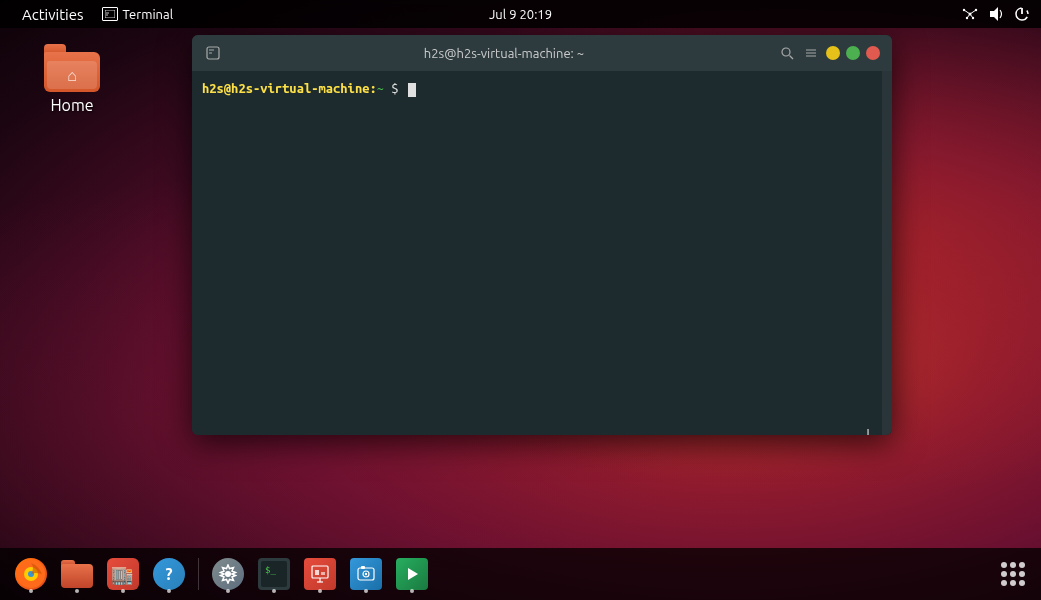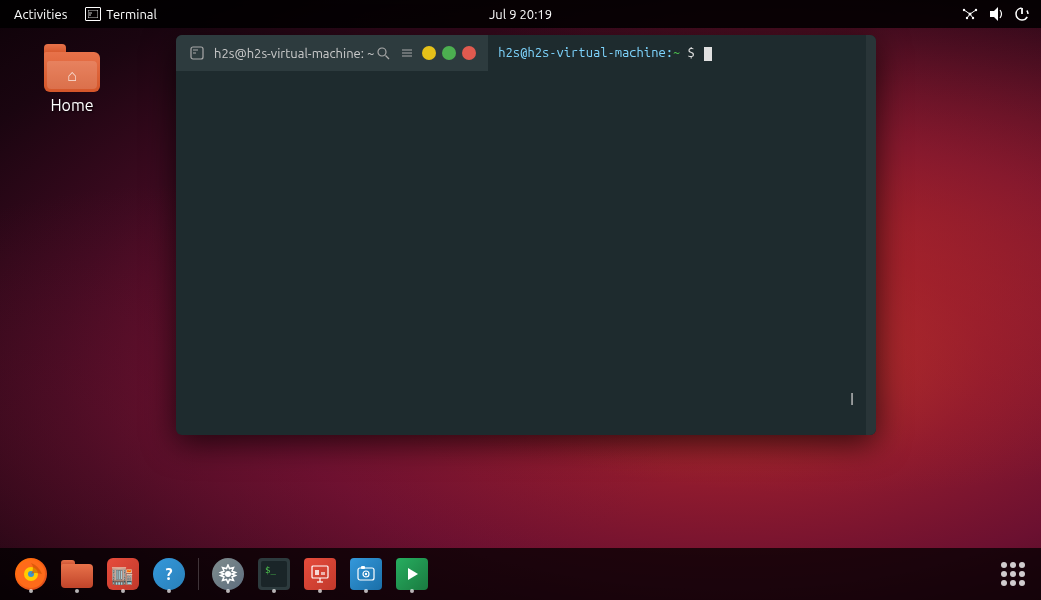--- a/index.html
+++ b/index.html
@@ -63,26 +63,27 @@
 
     .topbar-right {
       display: flex;
       align-items: center;
       gap: 10px;
       padding-right: 10px;
     }
 
     .activities-btn {
       color: white;
-      font-size: 13px;
+      font-size: 15px;
       cursor: pointer;
       padding: 0 6px;
       height: 16px;
       display: flex;
       align-items: center;
+      margin-left: 8px;
     }
 
     .terminal-indicator {
       display: flex;
       align-items: center;
       gap: 5px;
       color: white;
       font-size: 13px;
       cursor: pointer;
     }
@@ -180,27 +181,28 @@
       color: white;
       font-size: 16px;
       text-shadow: 1px 1px 2px rgba(0,0,0,0.8);
       text-align: center;
     }
 
     
     .terminal-window {
       position: absolute;
       top: 35px;
-      left: 176px;
+      left: 192px;
       width: 700px;
       height: 400px;
       background: #1e2b2e;
       border-radius: 6px;
       box-shadow: 0 8px 32px rgba(0,0,0,0.7);
       display: flex;
+      flex-direction: column;
       overflow: hidden;
     }
 
     .terminal-titlebar {
       height: 36px;
       background: #2d3b3e;
       display: flex;
       align-items: center;
       justify-content: space-between;
       padding: 0 12px;
@@ -274,21 +276,22 @@
       position: relative;
     }
 
     .terminal-prompt {
       font-family: 'Ubuntu Mono', 'Courier New', monospace;
       font-size: 13px;
       line-height: 1.4;
     }
 
     .prompt-user {
-      color: #7dd3fc;
+      color: #fde047;
+      font-weight: bold;
     }
 
     .prompt-path {
       color: #4ec94e;
     }
 
     .prompt-symbol {
       color: #e0e0e0;
     }
 

